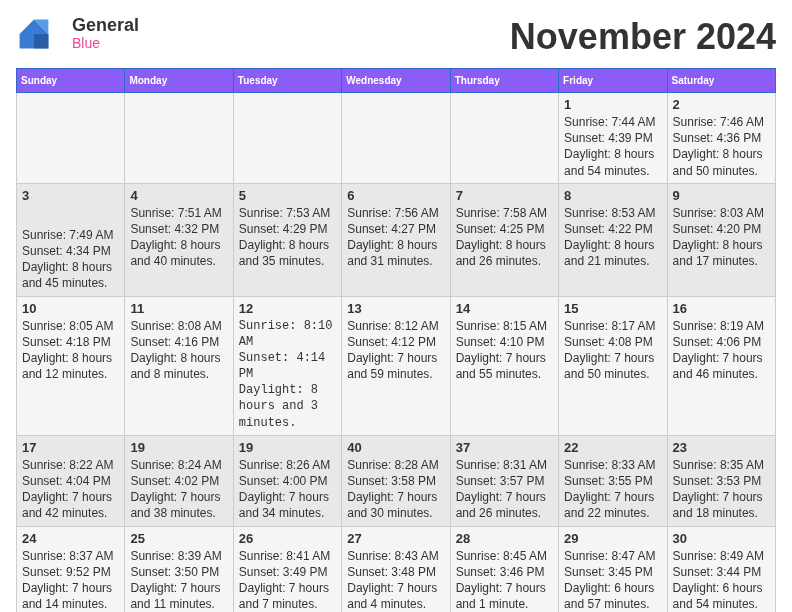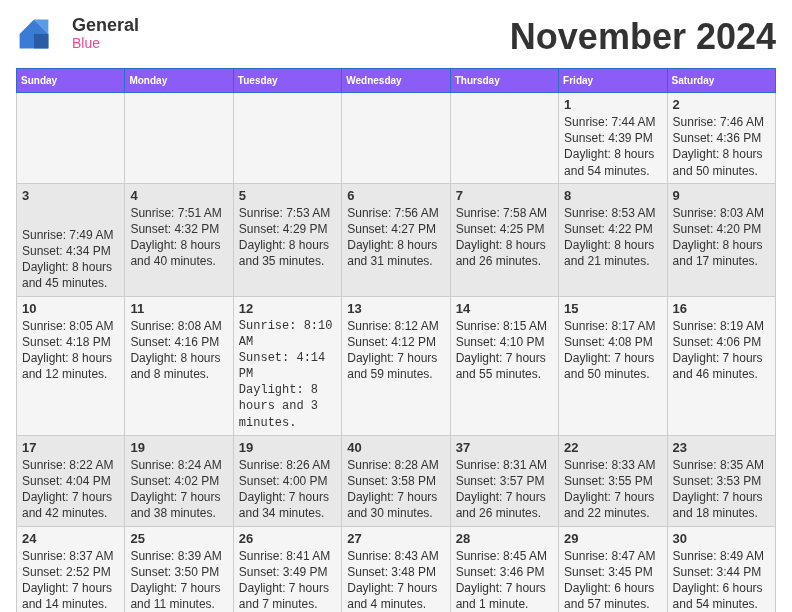--- a/index.html
+++ b/index.html
@@ -276,21 +276,21 @@
           <span class="day-number">23</span>
           <div class="day-info" style="white-space: pre-line;">Sunrise: 8:35 AM
 Sunset: 3:53 PM
 Daylight: 7 hours and 18 minutes.</div>
         </td>
       </tr>
       <tr>
         <td>
           <span class="day-number">24</span>
           <div class="day-info" style="white-space: pre-line;">Sunrise: 8:37 AM
-Sunset: 2:52 PM
+Sunset: 9:52 PM
 Daylight: 7 hours and 14 minutes.</div>
         </td>
         <td>
           <span class="day-number">25</span>
           <div class="day-info" style="white-space: pre-line;">Sunrise: 8:39 AM
 Sunset: 3:50 PM
 Daylight: 7 hours and 11 minutes.</div>
         </td>
         <td>
           <span class="day-number">26</span>

